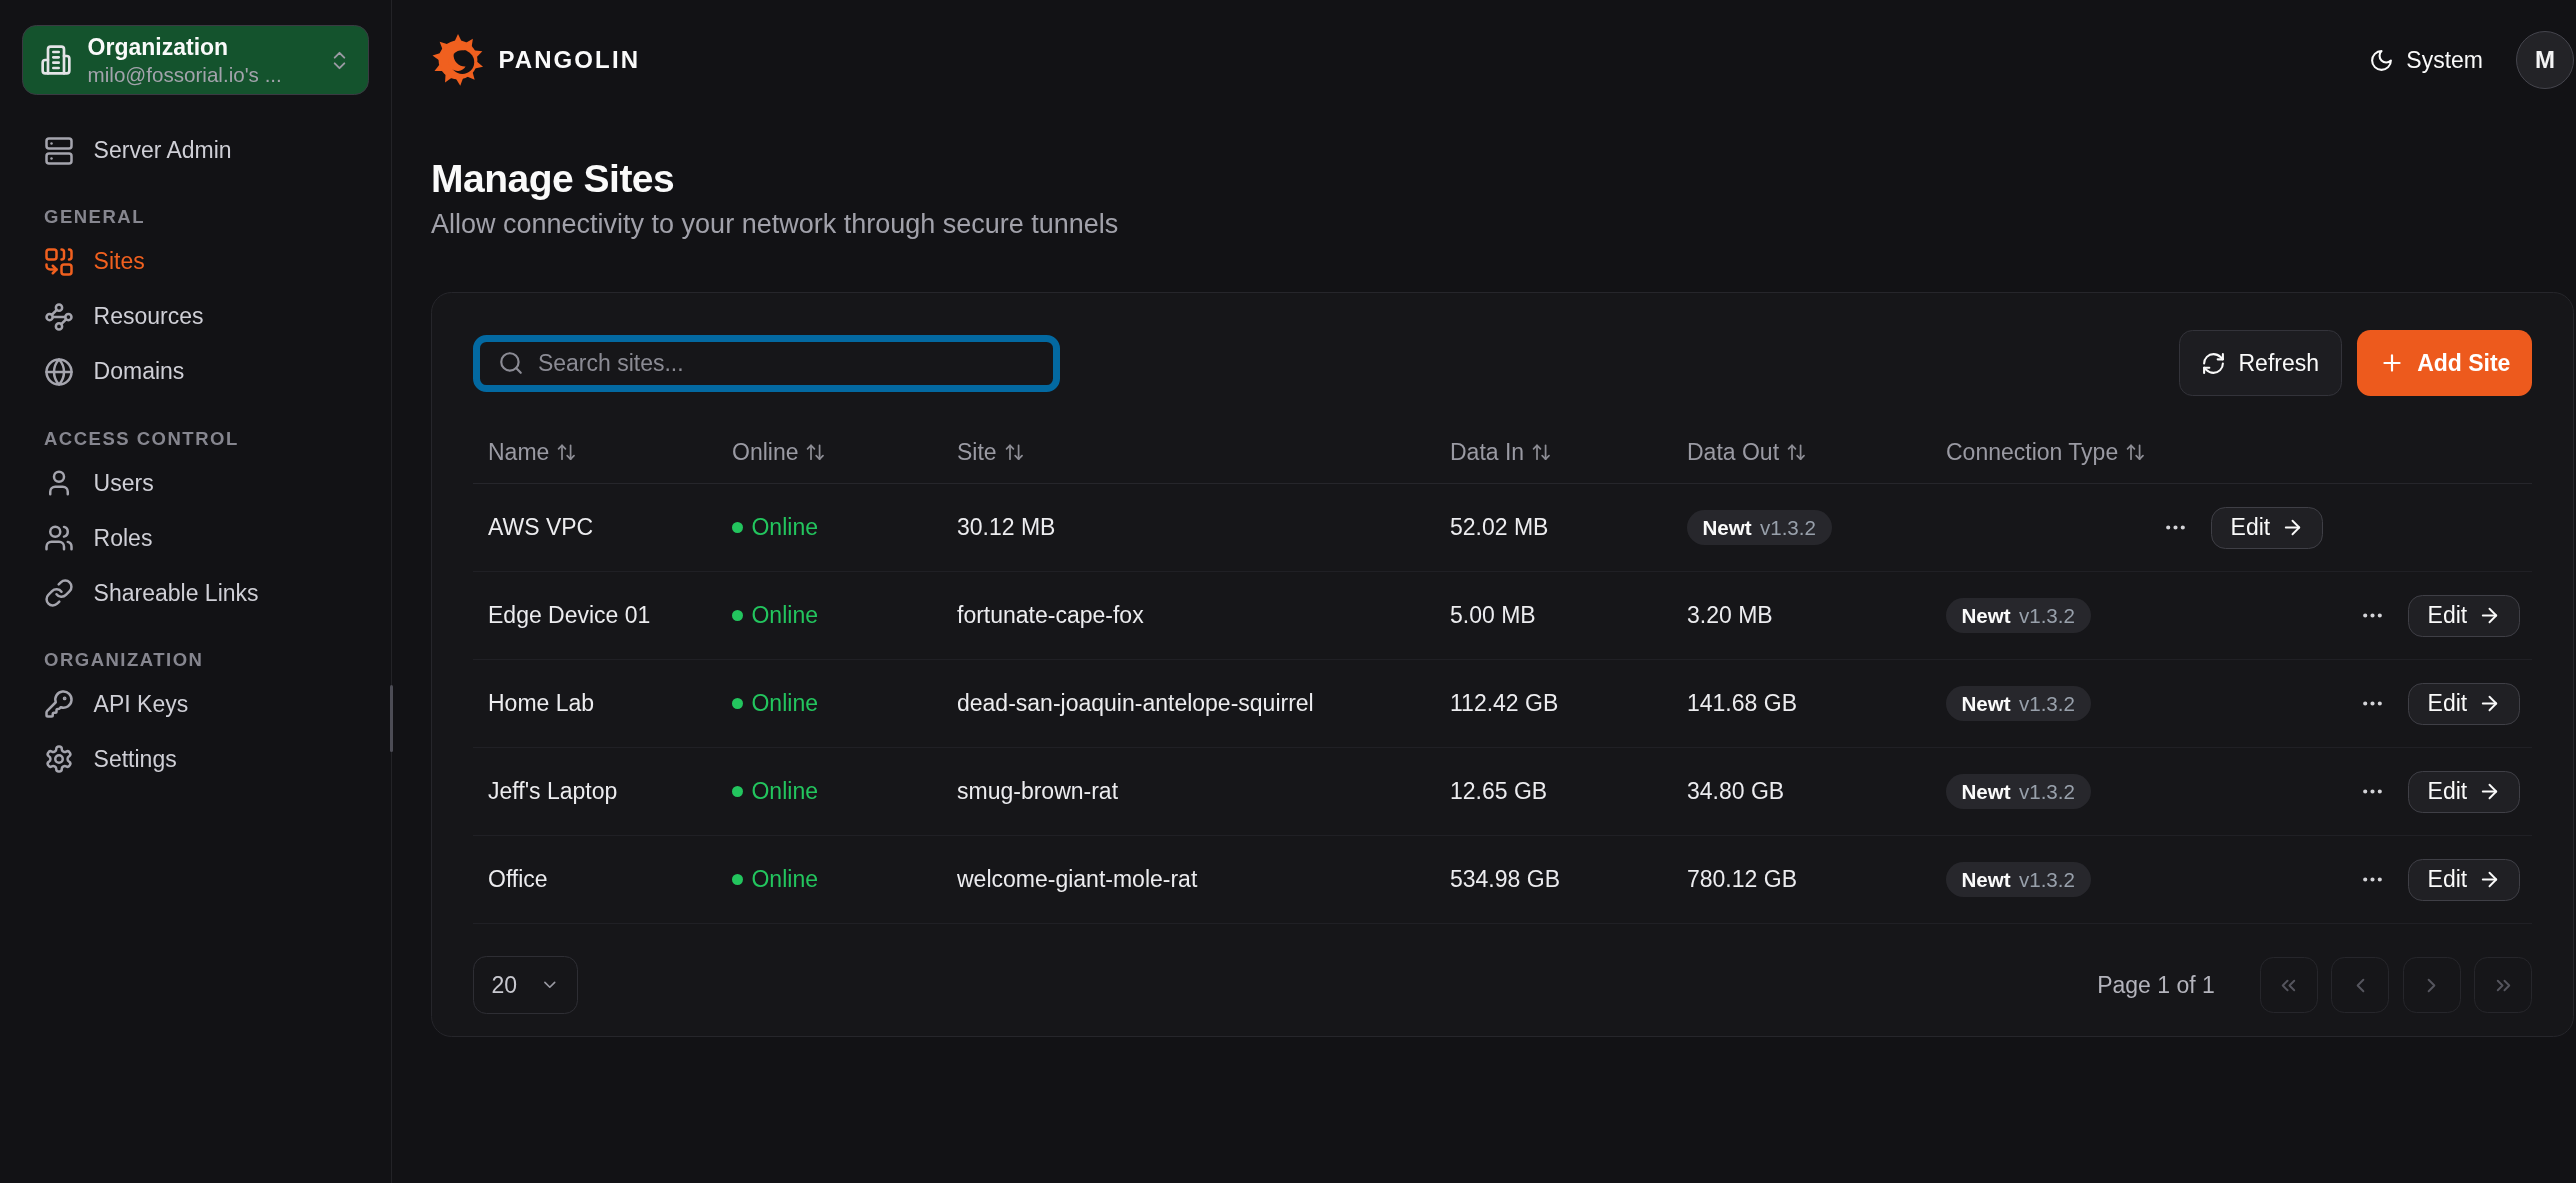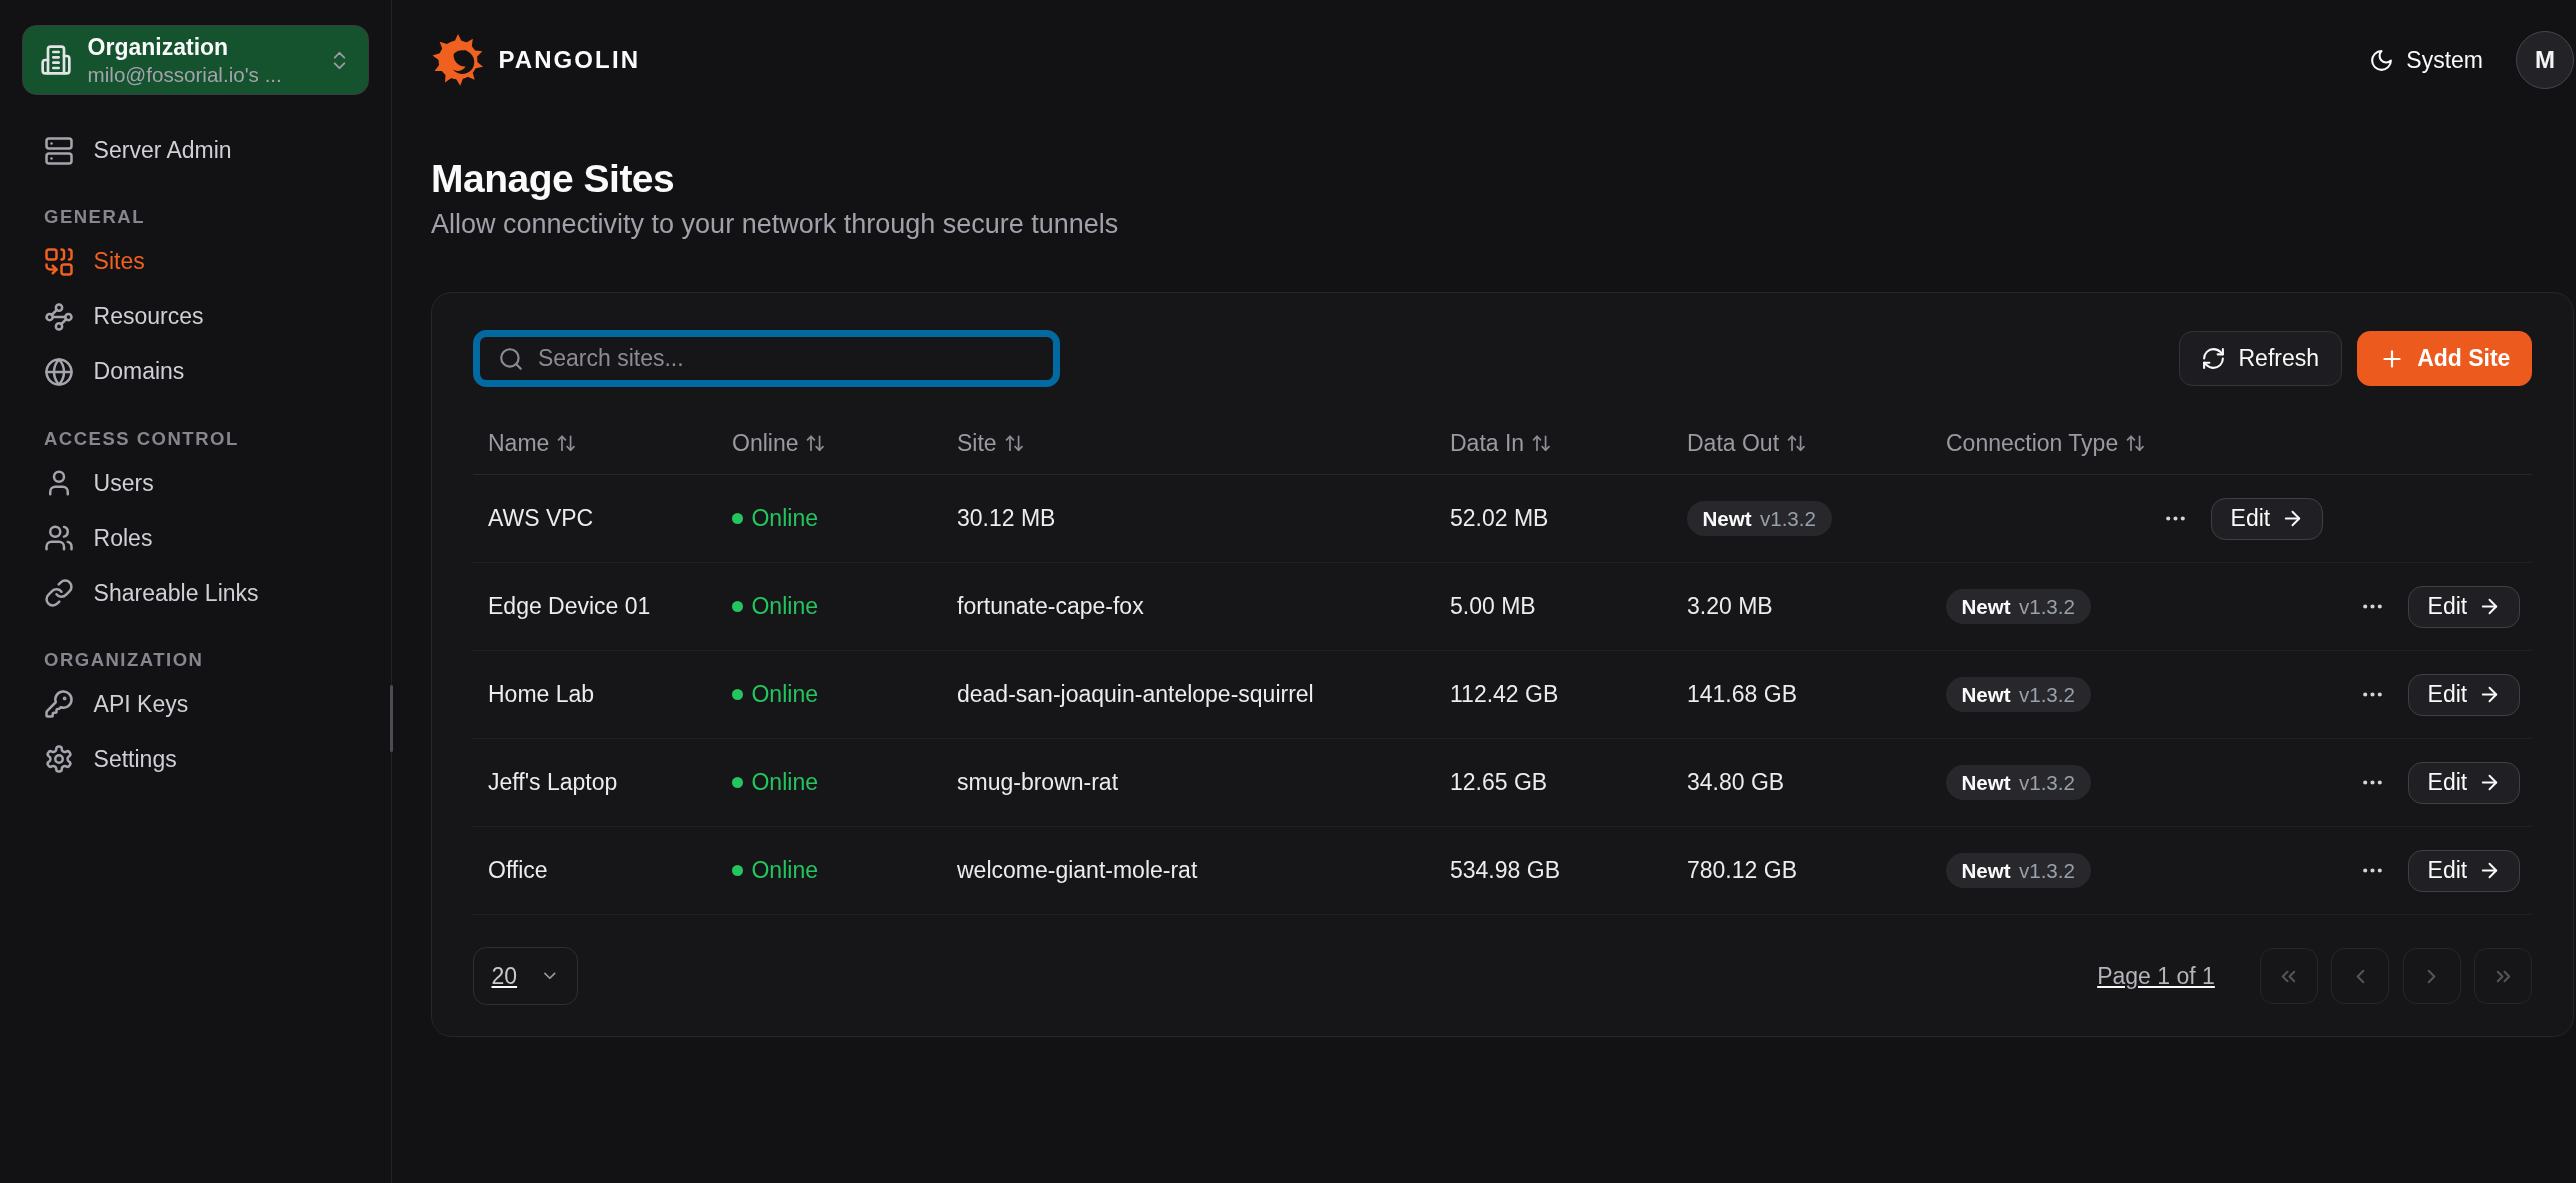--- a/index.html
+++ b/index.html
@@ -84,21 +84,21 @@
     display: flex; align-items: center; gap: 14.4px; padding: 0 17.5px;
     color: #8b8b94;
   }
   .search-box input {
     flex: 1; background: transparent; border: 0; outline: none;
     font-family: inherit; font-size: 23px; color: #e4e4e7;
   }
   .search-box input::placeholder { color: #8b8b94; }
   .toolbar-right { display: flex; align-items: center; gap: 15.5px; }
   .btn {
-    height: 55px; border-radius: 13.4px; display: flex; align-items: center; gap: 12.4px;
+    height: 66px; border-radius: 13.4px; display: flex; align-items: center; gap: 12.4px;
     font-family: inherit; font-size: 23px; cursor: pointer;
   }
   .btn-refresh {
     padding: 0 21.6px; background: #1d1d21; border: 1px solid #33333a;
     color: #fafafa; font-weight: 500;
   }
   .btn-add {
     padding: 0 21.6px; background: #ed5a1d; border: 0;
     color: #fff; font-weight: 600;
   }
@@ -129,21 +129,21 @@
   .badge .bver { color: #98a0ab; }
   .actions { display: flex; align-items: center; justify-content: flex-end; gap: 17.5px; padding-right: 12px; }
   .ellipsis-btn { background: none; border: 0; color: #d4d4d8; cursor: pointer; padding: 5.2px; }
   .edit-btn {
     height: 42px; padding: 0 18.5px; border-radius: 14.4px;
     background: #202024; border: 1px solid #3f3f46;
     display: flex; align-items: center; gap: 10.3px;
     font-family: inherit; font-size: 23px; font-weight: 500; color: #fafafa; cursor: pointer;
   }
 
-  .card-footer { margin-top: 32px; display: flex; align-items: center; justify-content: space-between; text-decoration: underline; }
+  .card-footer { margin-top: 32px; display: flex; align-items: center; justify-content: space-between; }
   .page-size {
     width: 105px; height: 58px; border: 1px solid #2e2e34; border-radius: 13.4px;
     display: flex; align-items: center; justify-content: space-between; padding: 0 17.5px;
     font-size: 23px; color: #c8c8cf; cursor: pointer;
   }
   .page-size .chev { color: #9a9aa3; }
   .pager { display: flex; align-items: center; }
   .pager-status { font-size: 23px; font-weight: 500; color: #b4b4bc; margin-right: 45px; }
   .pager-btns { display: flex; gap: 13.4px; }
   .pg-btn {

